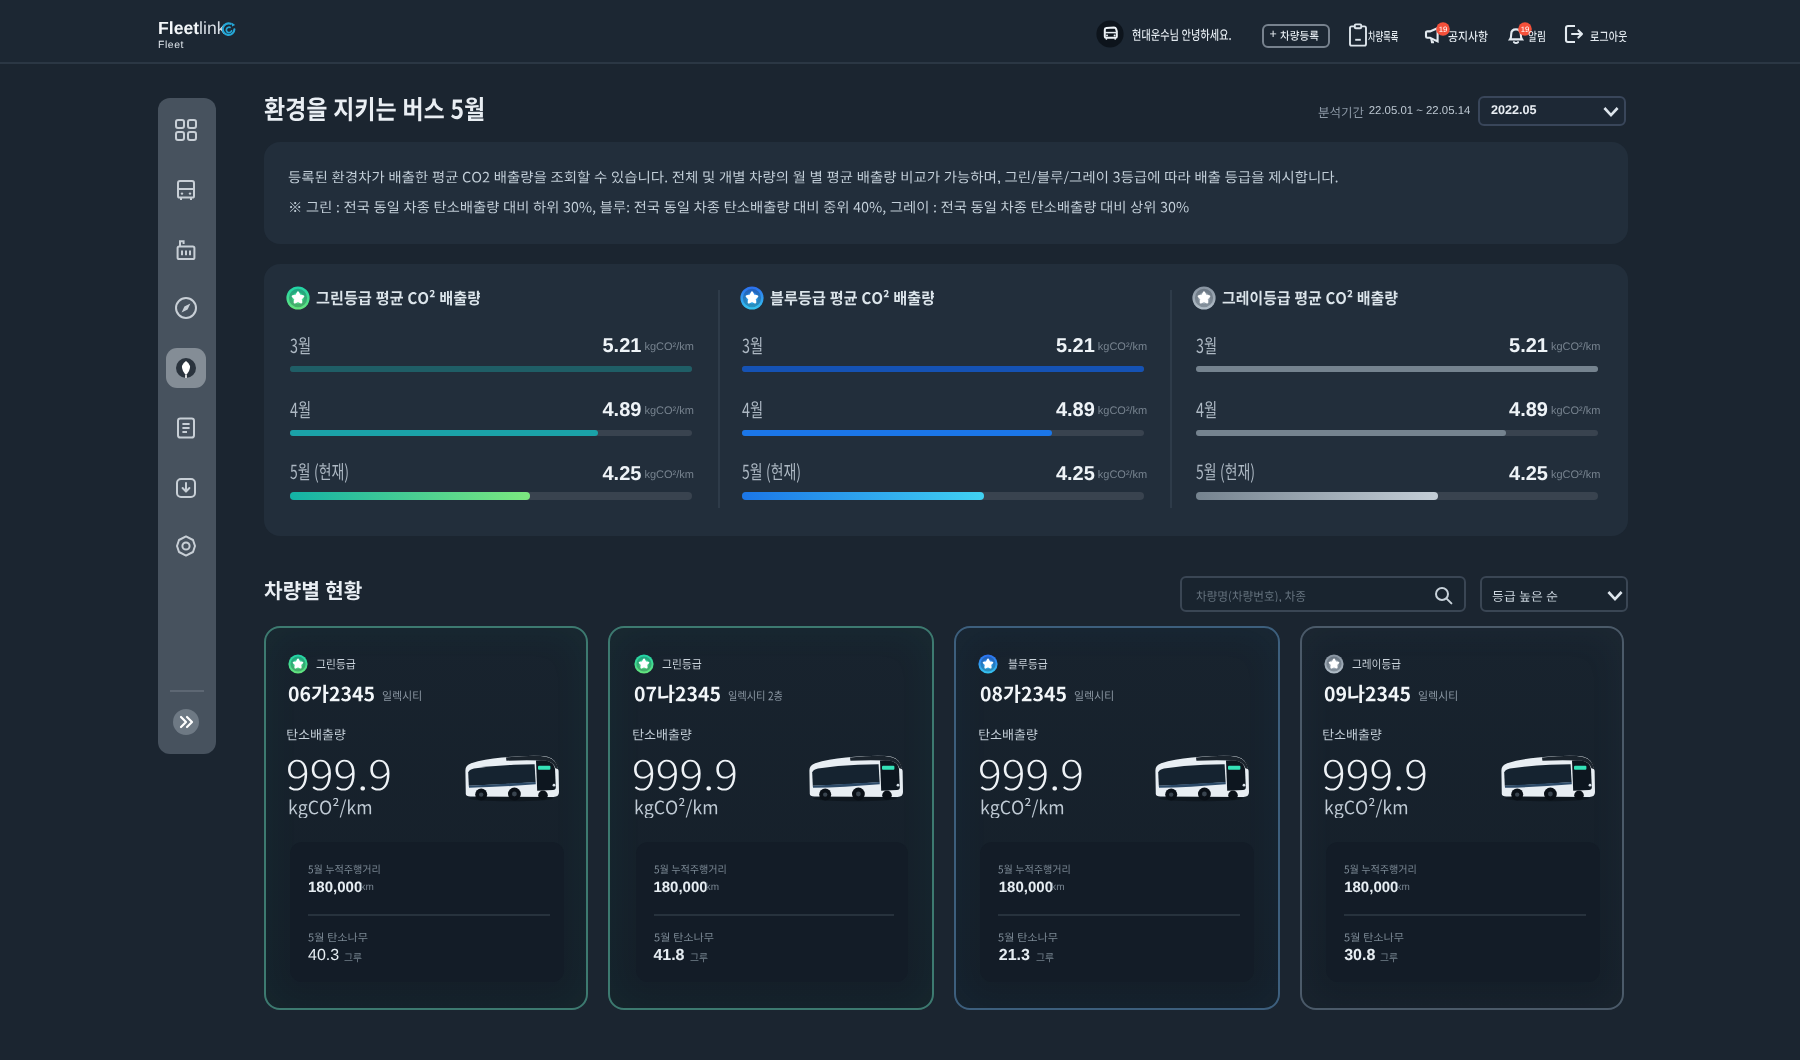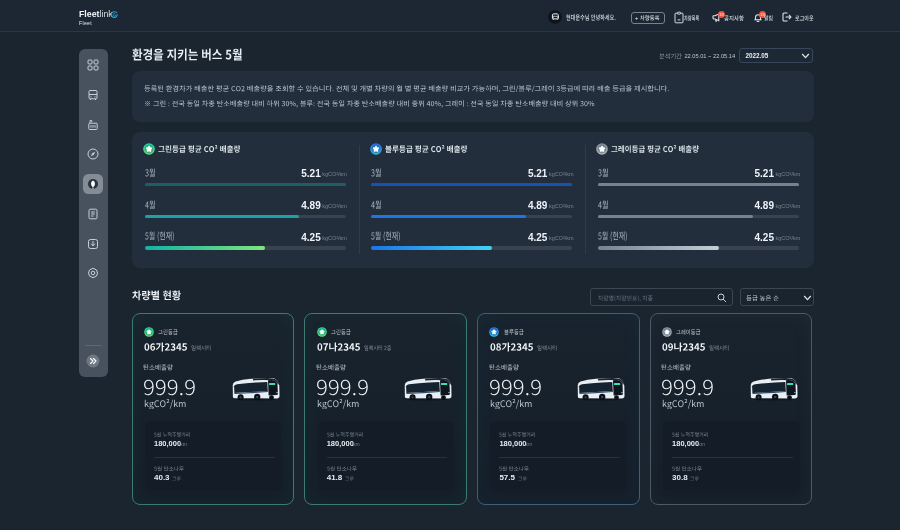--- a/index.html
+++ b/index.html
@@ -832,21 +832,21 @@
 <div style="position:absolute;left:154.0px;top:465.8px;line-height:0">
     <svg class="kt" width="30.0" height="5.62" viewBox="0 -880 5405 1060" fill="#7e8b97" preserveAspectRatio="none">
       <use href="#q121" x="0"></use>
       <use href="#q72" x="555"></use>
       <use href="#q100" x="1725"></use>
       <use href="#q101" x="2645"></use>
       <use href="#q160" x="3565"></use>
       <use href="#q161" x="4485"></use>
     </svg>
   </div>
-<div style="position:absolute;left:154.0px;top:474.2px;font-size:8.0px;color:#e6edf2;font-weight:700;line-height:8.0px;white-space:nowrap">40.3</div>
+<div style="position:absolute;left:154.0px;top:474.2px;font-size:8.0px;color:#e6edf2;font-weight:400;line-height:8.0px;white-space:nowrap">40.3</div>
 <div style="position:absolute;left:172.2px;top:476.0px;line-height:0">
     <svg class="kt" width="9.0" height="5.62" viewBox="0 -880 1840 1060" fill="#76838f" preserveAspectRatio="none">
       <use href="#q79" x="0"></use>
       <use href="#q83" x="920"></use>
     </svg>
   </div>
 <div style="position:absolute;left:304.4px;top:313.4px;width:162.6px;height:191.5px;border:1px solid #3d7a70;border-radius:8px;background:linear-gradient(180deg,#18232e,#151f29);box-sizing:border-box;box-shadow:inset 0 0 20px rgba(46,211,156,0.05)"></div>
 <div style="position:absolute;left:316.5px;top:326.8px;line-height:0"><svg width="10" height="10" viewBox="0 0 10 10">
       <defs>
         <linearGradient id="ggs" x1="0" y1="0" x2="0" y2="1">
@@ -1070,21 +1070,21 @@
 <div style="position:absolute;left:499.4px;top:465.8px;line-height:0">
     <svg class="kt" width="30.0" height="5.62" viewBox="0 -880 5405 1060" fill="#7e8b97" preserveAspectRatio="none">
       <use href="#q121" x="0"></use>
       <use href="#q72" x="555"></use>
       <use href="#q100" x="1725"></use>
       <use href="#q101" x="2645"></use>
       <use href="#q160" x="3565"></use>
       <use href="#q161" x="4485"></use>
     </svg>
   </div>
-<div style="position:absolute;left:499.4px;top:474.2px;font-size:8.0px;color:#e6edf2;font-weight:700;line-height:8.0px;white-space:nowrap">57.5</div>
+<div style="position:absolute;left:499.4px;top:474.2px;font-size:8.0px;color:#e6edf2;font-weight:700;line-height:8.0px;white-space:nowrap">21.3</div>
 <div style="position:absolute;left:517.6px;top:476.0px;line-height:0">
     <svg class="kt" width="9.0" height="5.62" viewBox="0 -880 1840 1060" fill="#76838f" preserveAspectRatio="none">
       <use href="#q79" x="0"></use>
       <use href="#q83" x="920"></use>
     </svg>
   </div>
 <div style="position:absolute;left:649.8px;top:313.4px;width:162.6px;height:191.5px;border:1px solid #4b5a69;border-radius:8px;background:linear-gradient(180deg,#18232e,#151f29);box-sizing:border-box;box-shadow:inset 0 0 20px rgba(140,155,170,0.05)"></div>
 <div style="position:absolute;left:661.9px;top:326.8px;line-height:0"><svg width="10" height="10" viewBox="0 0 10 10">
       <defs>
         <linearGradient id="gys" x1="0" y1="0" x2="0" y2="1">

